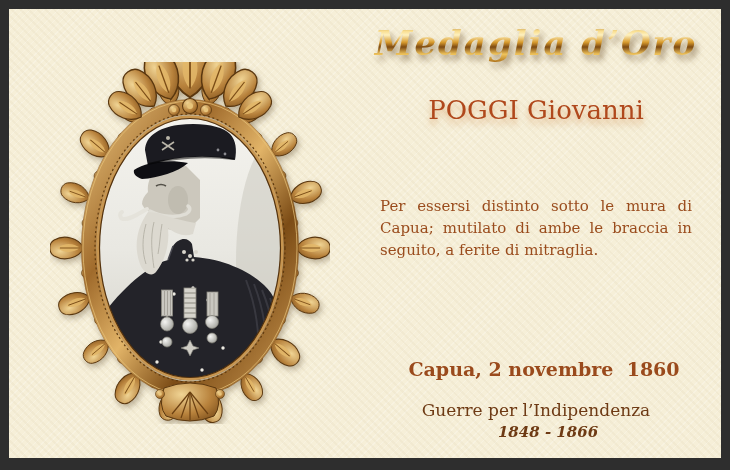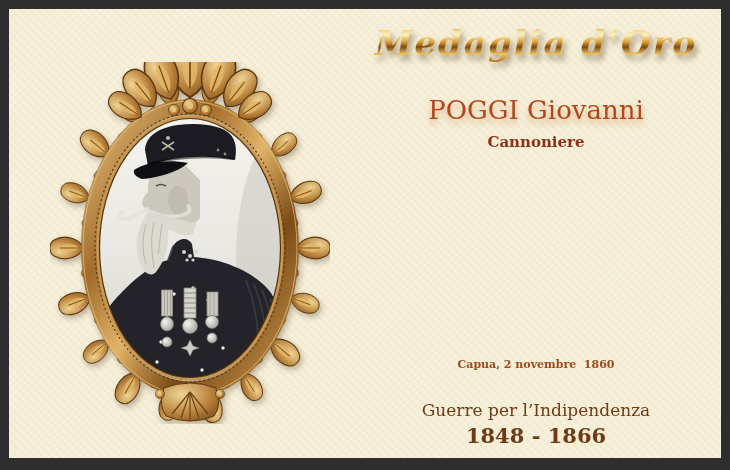--- a/index.html
+++ b/index.html
@@ -42,32 +42,32 @@
   .rank {
     position:absolute; top:124px; left:0; width:100%;
     font-size:15px; font-weight:bold; color:#8d301a;
   }
   .citation {
     position:absolute; top:186px; left:27px; width:312px;
     font-size:15px; line-height:22px; color:#9a4c1d;
     text-align:justify;
   }
   .place-date {
-    position:absolute; top:349px; left:0; width:100%;
-    font-size:11px; font-weight:bold; color:#9a4a1c;
+    position:absolute; top:349px; left:8px; width:100%;
+    font-size:19px; font-weight:bold; color:#9a4a1c;
     white-space:pre;
   }
   .war {
     position:absolute; top:391px; left:0; width:100%;
     font-size:17px; font-weight:normal; color:#6e3a14;
     white-space:nowrap;
   }
   .years {
-    position:absolute; top:414px; left:0; width:100%;
-    font-size:21px; font-weight:bold; color:#6e3a14;
+    position:absolute; top:414px; left:12px; width:100%;
+    font-size:15px; font-weight:bold; color:#6e3a14;font-style:italic;
   }
 </style>
 </head>
 <body>
 
 <div class="page">
   <div class="inner">
 
     <div class="portrait-wrap">
       <svg viewBox="0 0 280 362" width="280" height="362">
@@ -257,20 +257,20 @@
             <use href="#curl" transform="translate(110,332) scale(0.9)"></use>
             <use href="#curl" transform="translate(170,332) scale(0.9)"></use>
           </g>
         </g>
       </svg>
     </div>
 
     <div class="content">
       <h1 class="gold-title">Medaglia d’Oro</h1>
       <h2 class="name">POGGI Giovanni</h2>
-      <h3 class="rank">Cannoniere</h3>
+      <p class="citation">Per essersi distinto sotto le mura di Capua; mutilato di ambe le braccia in seguito, a ferite di mitraglia.</p>
       <p class="place-date">Capua, 2 novembre  1860</p>
       <p class="war">Guerre per l’Indipendenza</p>
       <p class="years">1848 - 1866</p>
     </div>
 
   </div>
 </div>
 
 </body></html>

